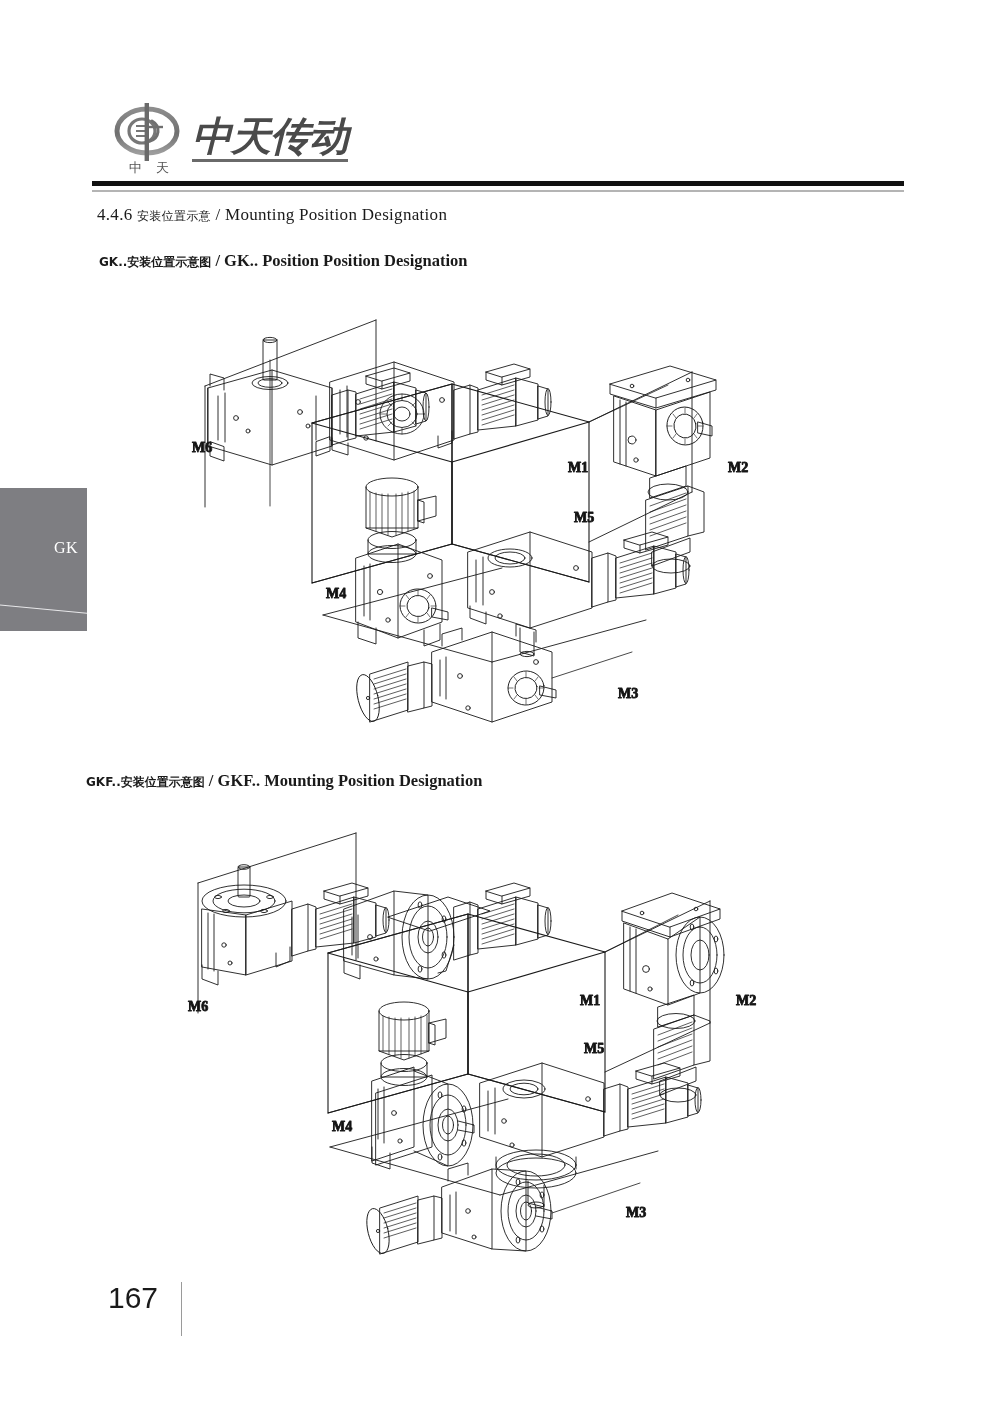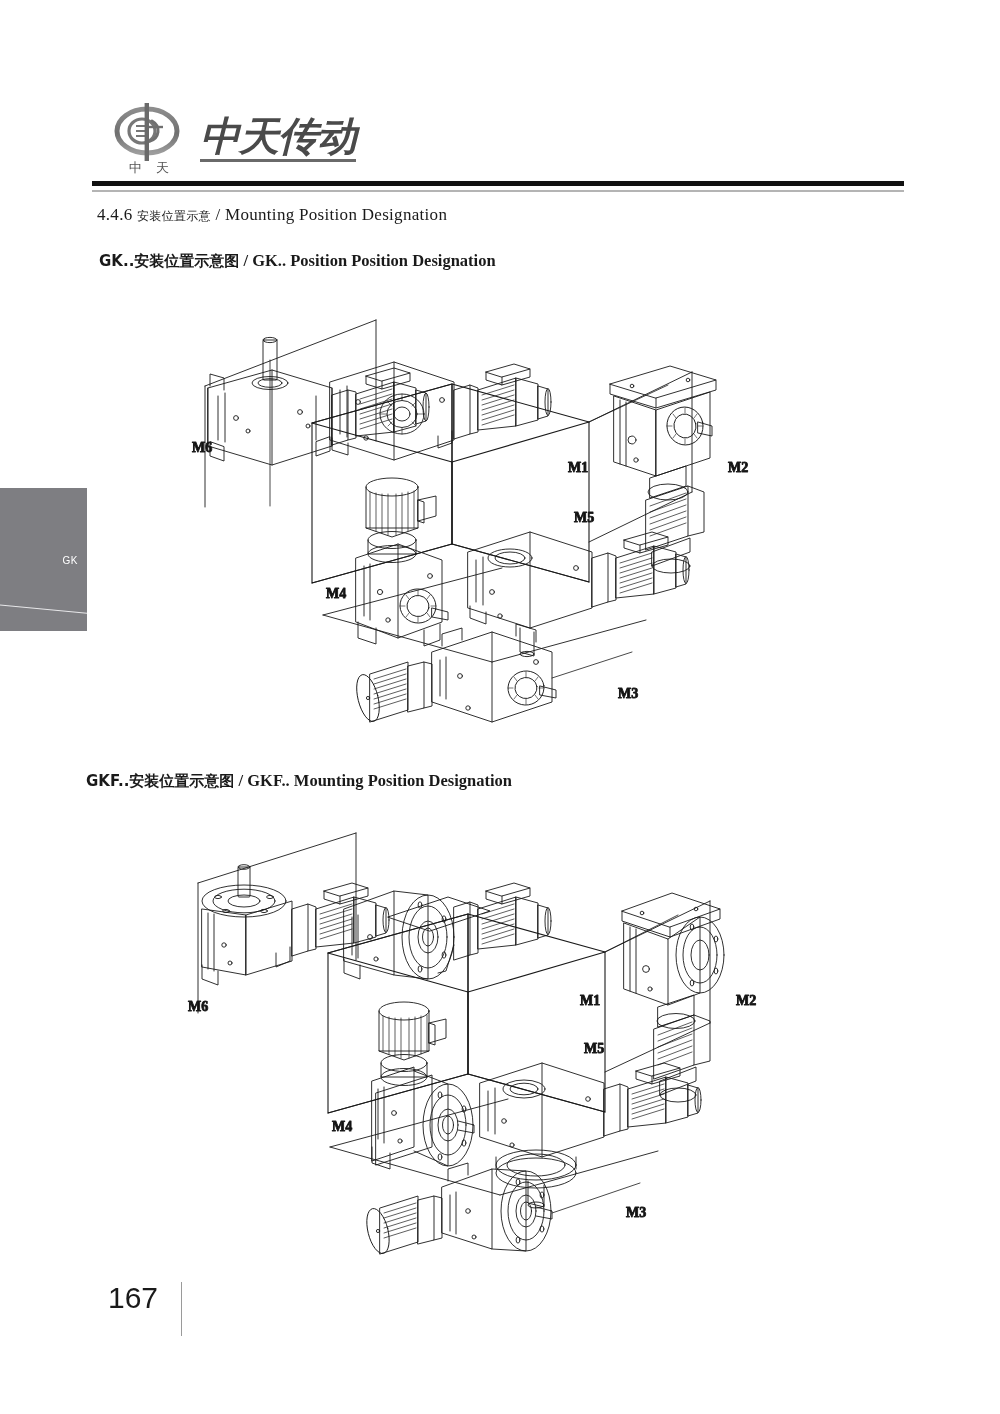--- a/index.html
+++ b/index.html
@@ -26,21 +26,21 @@
     display: flex;
     align-items: center;
   }
   .logo-emblem {
     width: 78px;
     height: 78px;
     position: relative;
     flex: 0 0 auto;
   }
   .logo-wordmark {
-    margin-left: 14px;
+    margin-left: 6px;
     display: flex;
     flex-direction: column;
     align-items: flex-start;
   }
   .logo-wordmark-text {
     font-family: "DejaVu Sans", sans-serif;
     font-size: 40px;
     font-weight: bold;
     font-style: italic;
     color: #4a4a4a;
@@ -85,43 +85,43 @@
     font-size: 12px;
   }
   .sub-heading {
     position: absolute;
     font-weight: bold;
     font-size: 16.5px;
     white-space: nowrap;
   }
   .sub-heading .cjk {
     font-family: "DejaVu Sans", sans-serif;
-    font-size: 15px;
+    font-size: 12px;
     font-weight: bold;
   }
   #heading-gk   { left: 99px; top: 251px; }
   #heading-gkf  { left: 86px; top: 771px; }
 
   
   .side-tab {
     position: absolute;
     left: 0px;
     top: 488px;
     width: 87px;
     height: 143px;
     background: #7e7e82;
     overflow: hidden;
   }
   .side-tab-label {
     position: absolute;
     right: 9px;
-    top: 67px;
+    top: 51px;
     color: #ffffff;
-    font-family: Liberation Sans, sans-serif;
-    font-size: 10px;
+    font-family: Liberation Serif, serif;
+    font-size: 16px;
     letter-spacing: 0.5px;
   }
   .side-tab-slash {
     position: absolute;
     left: -4px;
     bottom: 26px;
     width: 100px;
     height: 1px;
     background: #e8e8ea;
     transform: rotate(5.5deg);

